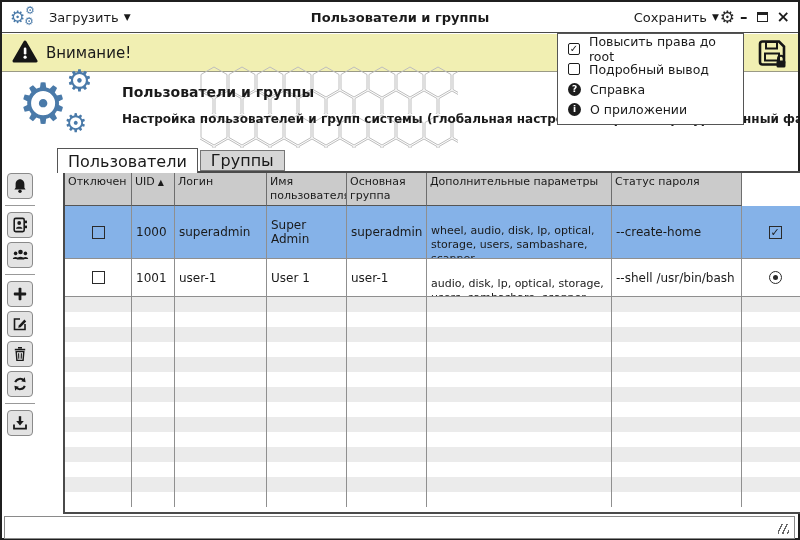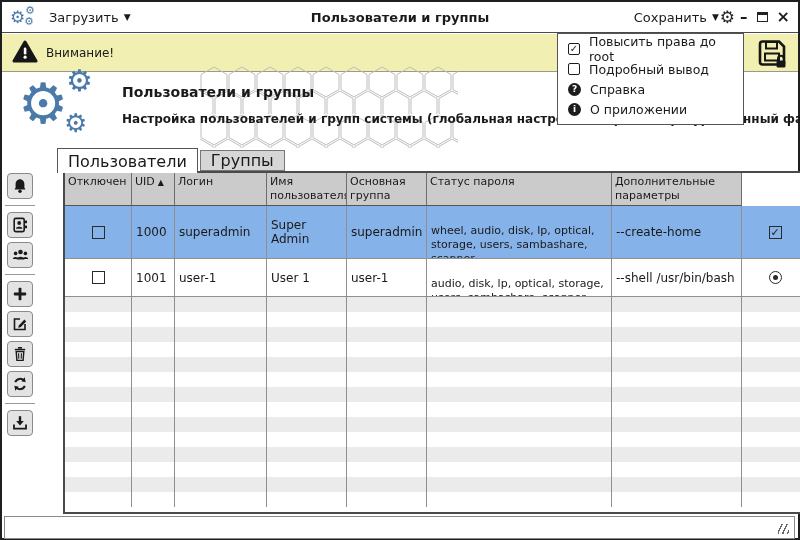--- a/index.html
+++ b/index.html
@@ -32,21 +32,21 @@
   .wmin { font-size:15px; font-weight:bold; line-height:0.4; }
   .wmax { width:11px; height:10px; border:1px solid #222; border-top:3px solid #222; }
   .wclose { font-size:16px; font-weight:bold; line-height:0.8; }
 
   
   .warnbar {
     position:absolute; left:0; right:0; top:32px; height:38px;
     background:#f1efb2; border-bottom:1px solid #9a9a86;
     display:flex; align-items:center; padding:0 10px;
   }
-  .warnbar .wlabel { font-size:12px; margin-left:8px; }
+  .warnbar .wlabel { font-size:15px; margin-left:8px; }
   .save-lock { position:absolute; right:10px; top:4px; cursor:pointer; }
 
   
   .pagehead { position:absolute; left:0; right:0; top:70px; height:76px; background:#fff; }
   .hexwrap { position:absolute; left:198px; top:-6px; width:258px; height:82px; overflow:hidden; }
   .bigicon { position:absolute; left:16px; top:0px; width:100px; height:74px; }
   .ph-title { position:absolute; left:120px; top:12px; font-size:14px; font-weight:700; }
   .ph-sub { position:absolute; left:120px; top:40px; font-size:12px; font-weight:600; white-space:nowrap; }
 
   
@@ -305,22 +305,22 @@
 
   <div class="content">
     <div class="tgrid">
       <div class="hc">Отключен</div>
       <div class="hc">
         <span>UID</span><span class="sortglyph">▲</span>
       </div>
       <div class="hc">Логин</div>
       <div class="hc">Имя пользователя</div>
       <div class="hc">Основная группа</div>
+      <div class="hc">Дополнительные параметры</div>
       <div class="hc">Статус пароля</div>
-      <div class="hc">Дополнительные параметры</div>
     </div>
     <div class="corner"></div>
 
     <div class="tgrid row1">
       <div class="rc center">
           <span class="cbox"></span>
         </div>
       <div class="rc">1000</div>
       <div class="rc">superadmin</div>
       <div class="rc">Super Admin</div>

